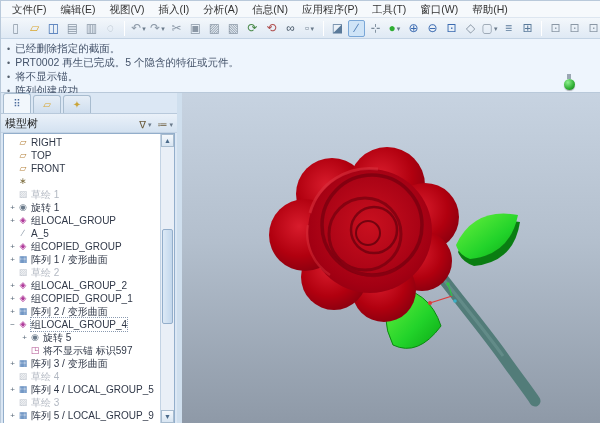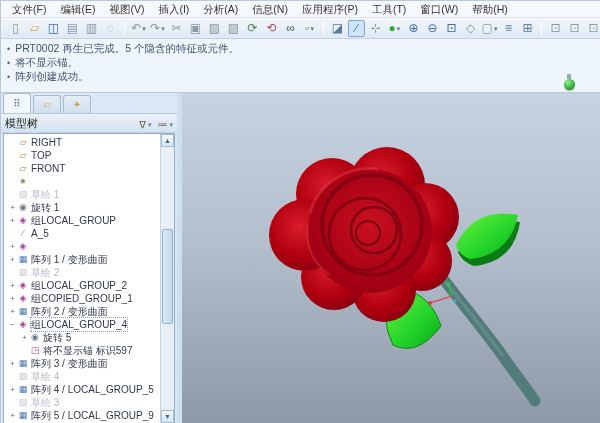--- a/index.html
+++ b/index.html
@@ -193,20 +193,21 @@
       <span class="tb-btn">
         <span class="g" style="color: rgb(138, 151, 165);">⊡</span>
       </span>
       <span class="tb-btn">
         <span class="g" style="color: rgb(138, 151, 165);">⊡</span>
       </span>
     </div>
 
   <div class="msgarea">
     <div id="msg-list">
+        <div class="msg-line"><span class="bullet">•</span><span>已经删除指定的截面。</span></div>
         <div class="msg-line"><span class="bullet">•</span><span>PRT0002 再生已完成。5 个隐含的特征或元件。</span></div>
         <div class="msg-line"><span class="bullet">•</span><span>将不显示锚。</span></div>
         <div class="msg-line"><span class="bullet">•</span><span>阵列创建成功。</span></div>
       </div>
     <div class="status-sphere"></div>
   </div>
 
   <div class="main">
 
     <div class="leftpanel">
@@ -271,20 +272,21 @@
               <span class="lbl">组LOCAL_GROUP</span>
             </div>
             <div class="tree-row" style="padding-left: 4px;">
               <span class="exp"></span>
               <span class="t-icon" style="color: rgb(138, 151, 165);">∕</span>
               <span class="lbl">A_5</span>
             </div>
             <div class="tree-row" style="padding-left: 4px;">
               <span class="exp">+</span>
               <span class="t-icon" style="color: rgb(176, 58, 154);">◈</span>
+              <span class="lbl">组COPIED_GROUP</span>
             </div>
             <div class="tree-row" style="padding-left: 4px;">
               <span class="exp">+</span>
               <span class="t-icon" style="color: rgb(74, 122, 181);">▦</span>
               <span class="lbl">阵列 1 / 变形曲面</span>
             </div>
             <div class="tree-row grayed" style="padding-left: 4px;">
               <span class="exp"></span>
               <span class="t-icon" style="color: rgb(154, 164, 176);">▨</span>
               <span class="lbl">草绘 2</span>

